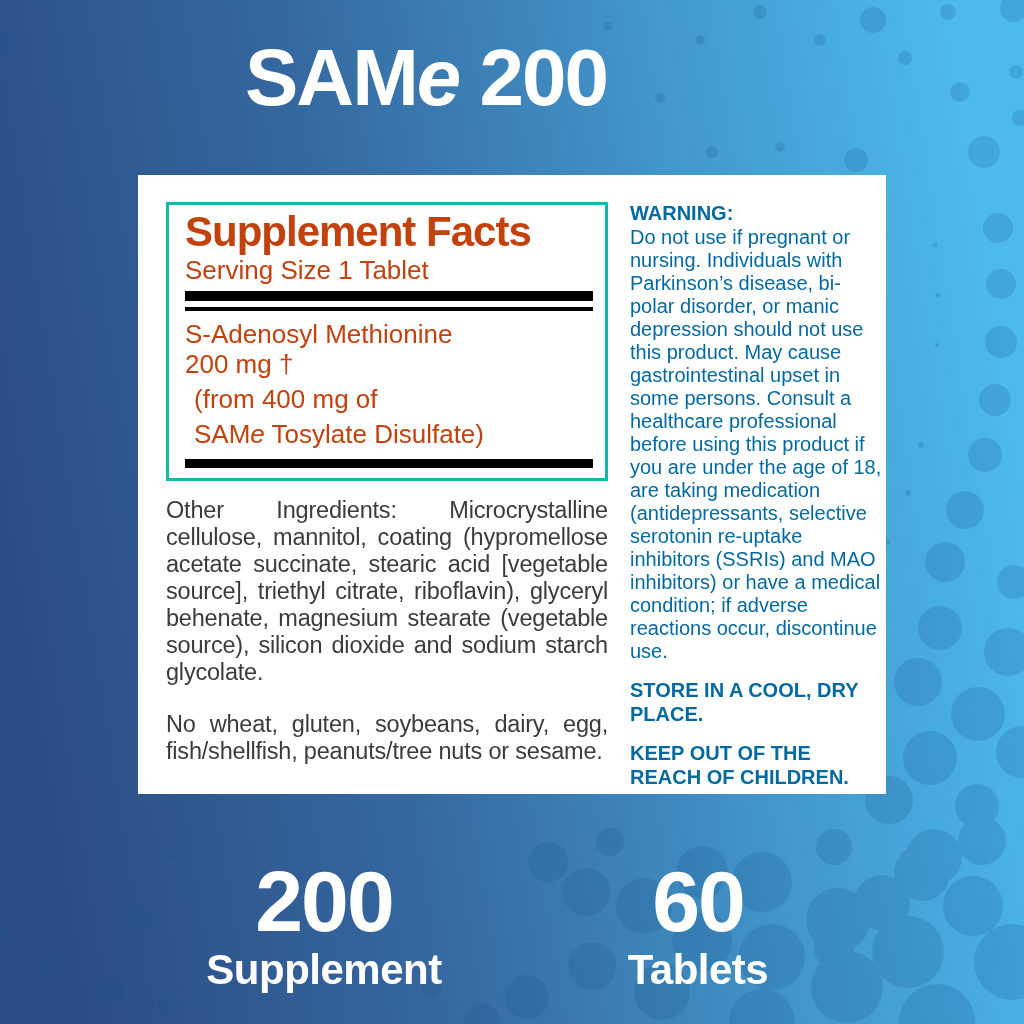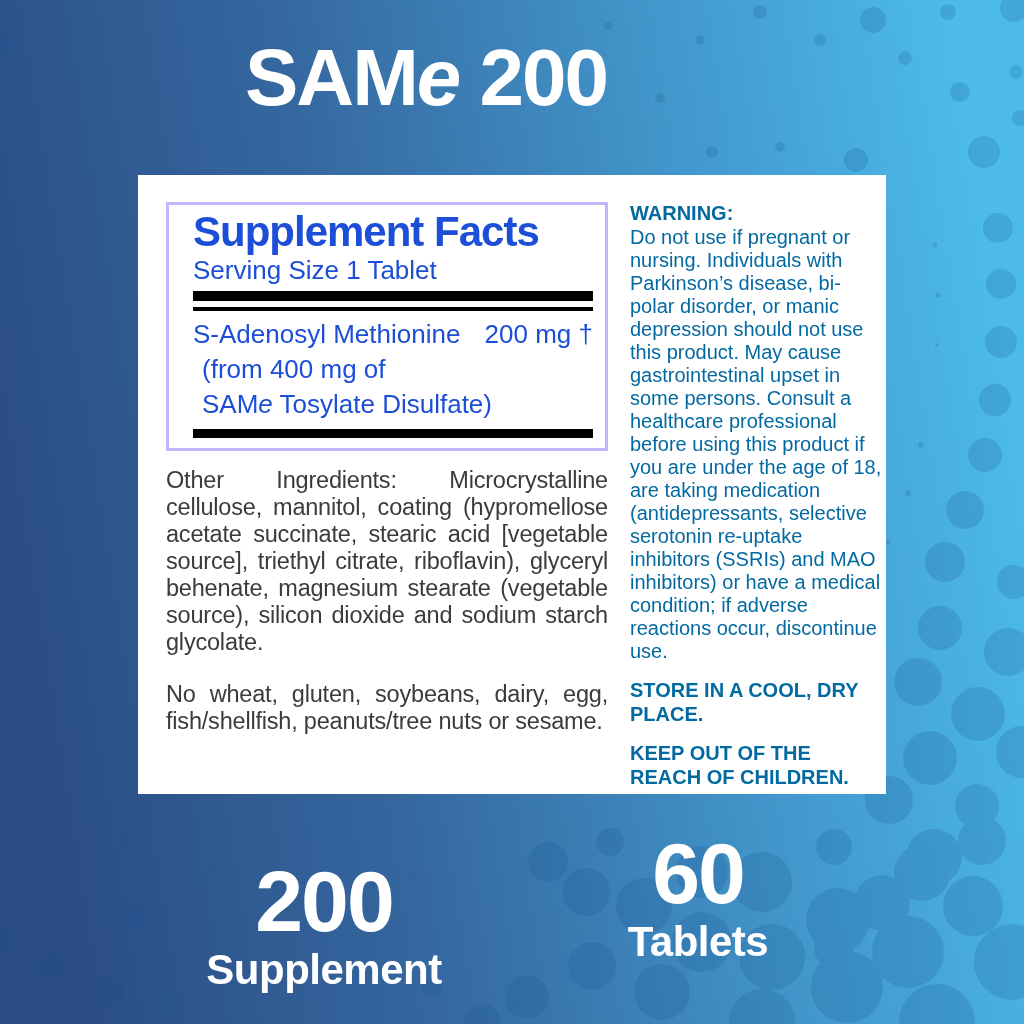--- a/index.html
+++ b/index.html
@@ -16,27 +16,27 @@
   }
   .product-title .it{font-style:italic;}
 
   .label-card{
     position:absolute;left:138px;top:175px;width:748px;height:619px;
     background:#ffffff;
   }
 
   
   .left-col{position:absolute;left:28px;top:27px;width:442px;}
-  .sf-box{border:3px solid #c4b5fd;padding:5px 12px 10px 24px;color:#1d4ed8;box-sizing:border-box;}
+  .sf-box{border:3px solid #14b8a6;padding:5px 12px 10px 16px;color:#c2410c;box-sizing:border-box;}
   .sf-title{font-size:42px;font-weight:bold;letter-spacing:-1px;line-height:1.05;}
   .sf-serving{font-size:26px;margin-top:2px;line-height:1.15;}
   .bar-thick{height:10px;background:#000;margin-top:5px;}
   .sf-amount{font-size:24px;font-weight:bold;text-align:right;margin-top:7px;line-height:1.1;}
   .bar-thin{height:4px;background:#000;margin-top:6px;}
-  .sf-row{display:flex;justify-content:space-between;font-size:26px;margin-top:9px;line-height:1.15;}
+  .sf-row{display:flex;justify-content:space-between;font-size:26px;margin-top:9px;line-height:1.15;flex-direction:column;}
   .sf-sub{font-size:26px;margin-left:9px;margin-top:5px;line-height:1.15;}
   .sf-sub .it{font-style:italic;}
   .bar-thick2{height:9px;background:#000;margin-top:9px;}
   .sf-foot{font-size:24px;margin-top:9px;white-space:nowrap;letter-spacing:-0.5px;}
 
   .para{
     font-size:23.5px;line-height:27px;text-align:justify;color:#3b3b3b;
     margin-top:16px;letter-spacing:-0.2px;
   }
   .para.second{margin-top:25px;}
@@ -45,21 +45,21 @@
   .right-col{position:absolute;left:492px;top:27px;width:254px;color:#0369a1;}
   .warn-head{font-size:20px;font-weight:bold;line-height:23px;}
   .warn-body{font-size:20px;line-height:23px;margin-top:1px;}
   .warn-caps{font-size:20px;font-weight:bold;line-height:24px;margin-top:15px;}
 
   
   .badge{position:absolute;text-align:center;color:#ffffff;}
   .badge-value{font-size:86px;font-weight:bold;line-height:1;letter-spacing:-2px;}
   .badge-unit{font-size:42px;font-weight:bold;line-height:1.1;margin-top:3px;letter-spacing:-0.5px;}
   #badge-mg{left:174px;top:858px;width:300px;}
-  #badge-tab{left:548px;top:830px;width:300px;}
+  #badge-tab{left:548px;top:858px;width:300px;}
 </style>
 </head>
 <body>
 
 <svg class="bg-svg" width="1024" height="1024" viewBox="0 0 1024 1024" aria-hidden="true">
   <defs>
     <linearGradient id="bgGrad" x1="0%" y1="58%" x2="100%" y2="42%">
       <stop offset="0%" stop-color="#2b4c84"></stop>
       <stop offset="35%" stop-color="#35679f"></stop>
       <stop offset="68%" stop-color="#4193c8"></stop>

